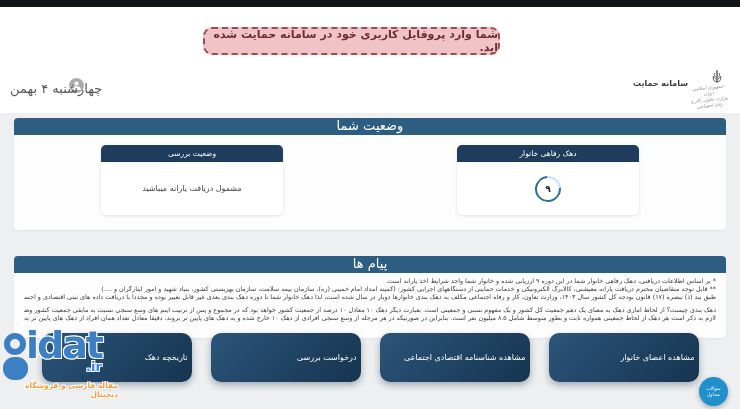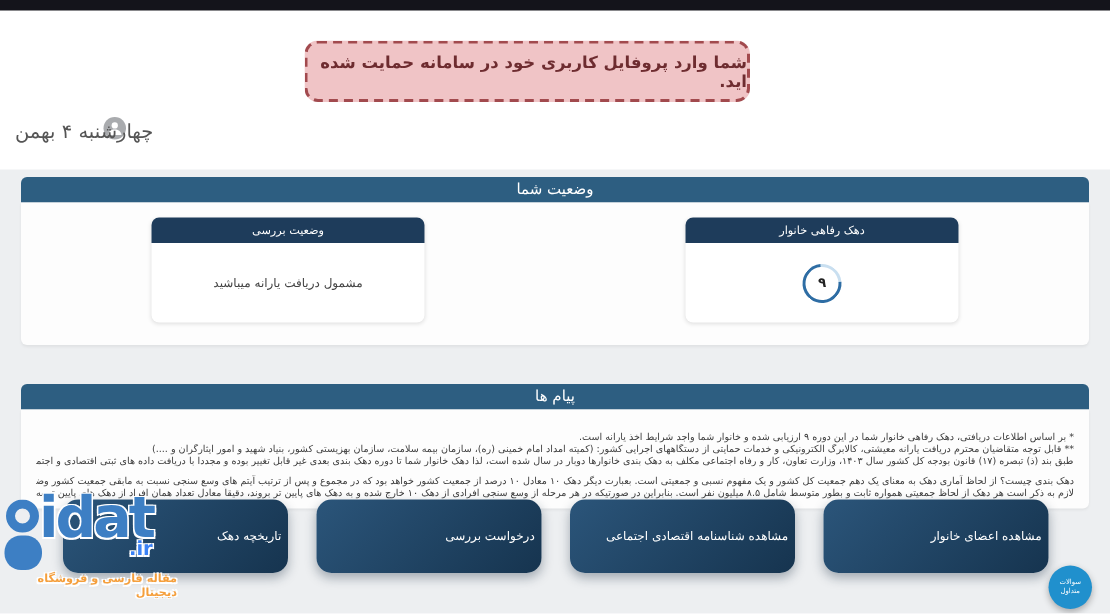--- a/index.html
+++ b/index.html
@@ -3,59 +3,59 @@
 <meta charset="utf-8">
 <style>
   * { margin:0; padding:0; box-sizing:border-box; }
   html,body { width:740px; height:409px; }
   body { font-family:"DejaVu Sans", sans-serif; background:#fff; }
   .page { position:relative; width:740px; height:409px; overflow:hidden; background:#fff; direction:rtl; }
 
   .top-strip { position:absolute; top:0; left:0; right:0; height:7px; background:#14141b; }
 
   
-  .alert-banner { position:absolute; top:27px; left:203px; width:297px; height:41px;
+  .alert-banner { position:absolute; top:27px; left:203px; width:297px; height:28px;
     background:#f0c4c6; border:2px dashed #a24a4e; border-radius:9px;
     display:flex; align-items:center; justify-content:center;
     color:#6e2c30; font-weight:bold; font-size:11px; }
   .brand { position:absolute; top:68px; right:10px; width:130px; height:38px; }
   .emblem { position:absolute; top:2px; right:6px; width:14px; height:15px; }
   .site-title { position:absolute; top:11px; right:42px; font-size:8px; color:#3a3a3a; font-weight:bold; white-space:nowrap; }
   .org-lines { position:absolute; top:17px; right:0; width:42px; text-align:center;
     font-size:4.6px; color:#8a8a8a; font-style:italic; transform:rotate(-6deg); line-height:1.3; }
   .user-area { position:absolute; top:77px; left:10px; width:80px; height:20px; }
   .avatar { position:absolute; top:1px; right:6px; width:15px; height:15px; border-radius:50%;
     background:#a9abae; overflow:hidden; }
   .avatar svg { display:block; margin:2px auto 0; }
   .date-text { position:absolute; top:4px; left:0; font-size:13px; color:#555; white-space:nowrap;text-align:right; }
 
   
   .content { position:absolute; top:113px; left:0; right:0; bottom:0; background:#edeff1; }
 
   .section-bar { height:17px; background:#2d5e81; border-radius:4px 4px 0 0;
-    display:flex; align-items:center; justify-content:center;
-    color:#fff; font-size:10px; }
+    display:flex; justify-content:center;
+    color:#fff; font-size:13px; }
   .section { position:absolute; left:14px; right:14px; }
   .section-status { top:5px; }
   .section-body { background:#fdfdfd; border-radius:0 0 4px 4px; box-shadow:0 1px 2px rgba(0,0,0,0.06); }
   .status-body { height:95px; display:flex; justify-content:space-around; align-items:flex-start; padding-top:10px; }
 
   .card { width:182px; border-radius:5px; box-shadow:0 1px 3px rgba(0,0,0,0.12); background:#fff; }
   .card-header { height:17px; background:#1e3c5b; border-radius:5px 5px 0 0;
     display:flex; align-items:center; justify-content:center; color:#fff; font-size:7.5px; }
   .card-body { height:53px; display:flex; align-items:center; justify-content:center;
     font-size:8px; color:#444; border-radius:0 0 5px 5px; }
   .ring-wrap { position:relative; width:26px; height:26px; }
   .ring { position:absolute; inset:0; border-radius:50%;
     border:2.5px solid #2e6da4; border-top-color:#c9dff0; transform:rotate(40deg); }
   .ring-value { position:absolute; inset:0; display:flex; align-items:center; justify-content:center;
     font-size:9px; color:#222; font-weight:bold; }
 
   .section-messages { top:127px;margin-top:16px; }
-  .messages-body { min-height:65px; padding:15px 10px 6px; }
+  .messages-body { min-height:65px; padding:5px 10px 6px; }
   .msg-line { font-size:6.4px; line-height:7.8px; color:#3a3a3a; text-align:right;
     white-space:nowrap; overflow:hidden; direction:rtl; }
   .msg-gap { margin-top:6px; }
 
   
   .actions-row { position:absolute; top:220px; left:40px; right:40px;
     display:flex; justify-content:center; gap:19px; }
   .action-btn { width:150px; height:49px; border-radius:10px; border:none; cursor:pointer;
     background:linear-gradient(135deg,#2b557a 0%,#16344f 100%);
     color:#fff; font-size:8px; font-family:inherit;
@@ -86,20 +86,37 @@
 <body>
 
 <div class="page">
 
   <div class="top-strip"></div>
 
   <div class="alert-banner">
     <span>شما وارد پروفایل کاربری خود در سامانه حمایت شده اید.</span>
   </div>
 
+  <div class="brand">
+    <span class="emblem">
+      <svg width="14" height="15" viewBox="0 0 14 15">
+        <path d="M7 1 L7 12" stroke="#555" stroke-width="1.4" fill="none"></path>
+        <path d="M7 12 C4 12 2.5 9 3.5 6 C4.2 8 5.5 9 6.2 9" stroke="#555" stroke-width="1" fill="none"></path>
+        <path d="M7 12 C10 12 11.5 9 10.5 6 C9.8 8 8.5 9 7.8 9" stroke="#555" stroke-width="1" fill="none"></path>
+        <path d="M5 3 C4 4.5 4.4 6 5.6 6.8" stroke="#555" stroke-width="0.9" fill="none"></path>
+        <path d="M9 3 C10 4.5 9.6 6 8.4 6.8" stroke="#555" stroke-width="0.9" fill="none"></path>
+        <path d="M6 1.2 C6.5 0.4 7.5 0.4 8 1.2" stroke="#555" stroke-width="0.9" fill="none"></path>
+      </svg>
+    </span>
+    <span class="site-title">سامانه حمایت</span>
+    <span class="org-lines">
+      <span>جمهوری اسلامی ایران</span><br>
+      <span>وزارت تعاون، کار و رفاه اجتماعی</span>
+    </span>
+  </div>
 
   <div class="user-area">
     <span class="avatar">
       <svg width="11" height="11" viewBox="0 0 11 11">
         <circle cx="5.5" cy="3.6" r="2.1" fill="#fff"></circle>
         <path d="M1 10 C1.4 7.2 3.2 6.3 5.5 6.3 C7.8 6.3 9.6 7.2 10 10 Z" fill="#fff"></path>
       </svg>
     </span>
     <span class="date-text">چهارشنبه ۴ بهمن</span>
   </div>

